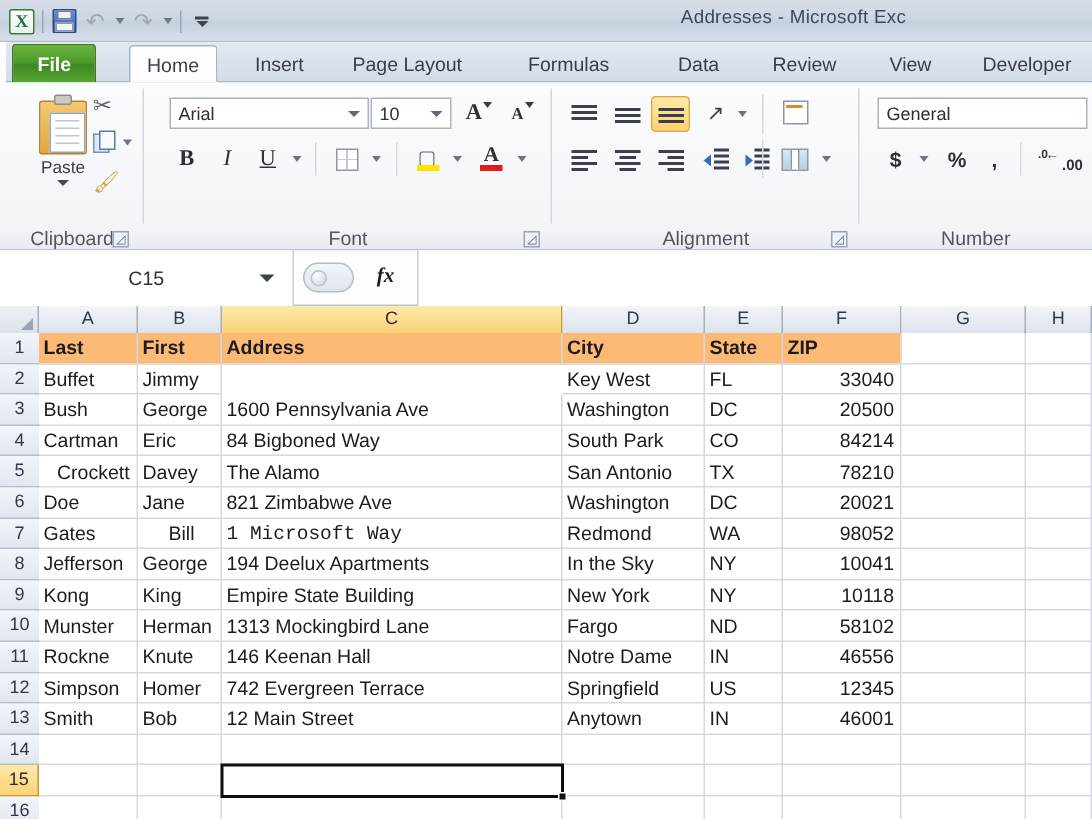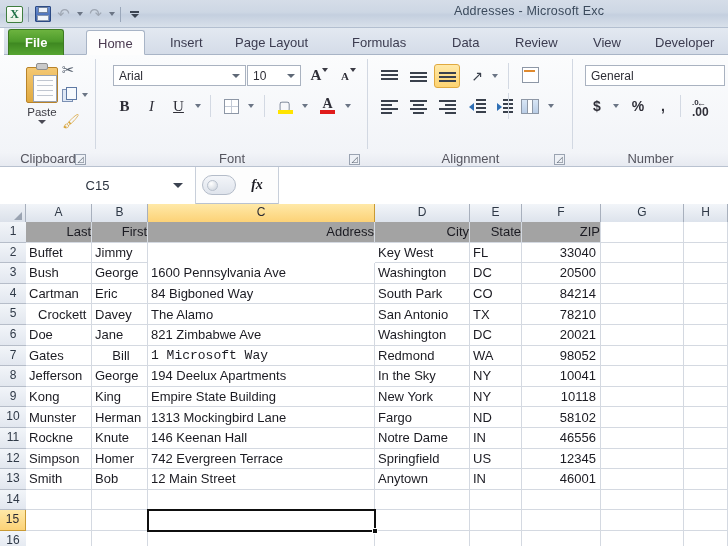--- a/index.html
+++ b/index.html
@@ -205,21 +205,21 @@
   }
   .rh.active { background: linear-gradient(to bottom,#ffe9a8,#fcd277); color:#2b2b33; border:1px solid #c99a34; border-width:0 1px 1px 0;}
 
   #cells { position: absolute; left: 26px; top: 18px; right: 0; bottom: 0; }
   .cell {
     position: absolute; font-size: 13px; color: #1b1b22;
     border-right: 1px solid #d4d9e1; border-bottom: 1px solid #d4d9e1;
     padding-left: 3px; overflow: hidden; white-space: nowrap;
     display: flex; align-items: center;
   }
-  .cell.hdr { background: #a3a3a3; font-weight: normal; justify-content: flex-end; }
+  .cell.hdr { background: #fdba74; font-weight: bold; }
   .cell.num { justify-content: flex-end; padding-right: 4px; }
   #selbox {
     position: absolute; border: 2px solid #0f0f0f; background: transparent; z-index: 9;
   }
   #selbox .handle { position: absolute; right: -4px; bottom: -4px; width: 6px; height: 6px;
     background: #0f0f0f; border: 1px solid #fff; }
 </style>
 </head>
 <body>
 
@@ -477,21 +477,21 @@
       <span>%</span>
     </div>
     <div class="num-btn" style="left:80px;top:40px;width:20px;height:22px">
       <span>,</span>
     </div>
     <div class="vsep" style="left:107px;top:40px;height:22px"></div>
     <div class="num-btn" style="left:116px;top:40px;width:26px;height:22px">
       <span class="deci">
         <span style="position:absolute;left:5px;top:0">←</span>
         <span style="position:absolute;left:0;top:0;font-size:8px">.0</span>
-        <span style="position:absolute;left:0;top:7px;font-size:12px">.00</span>
+        <span style="position:absolute;left:16px;top:7px;font-size:10px">.00</span>
       </span>
     </div>
     <div class="glabel">Number</div>
   </div>
 </div>
 
 <div id="fbar">
   <div id="namebox">
     <span>C15</span>
     <span class="nb-tri"></span>

